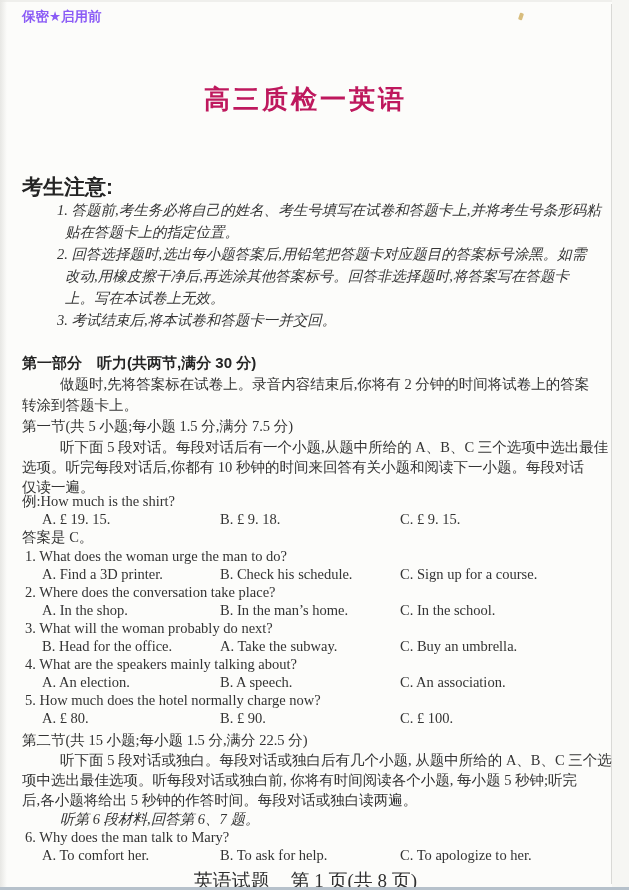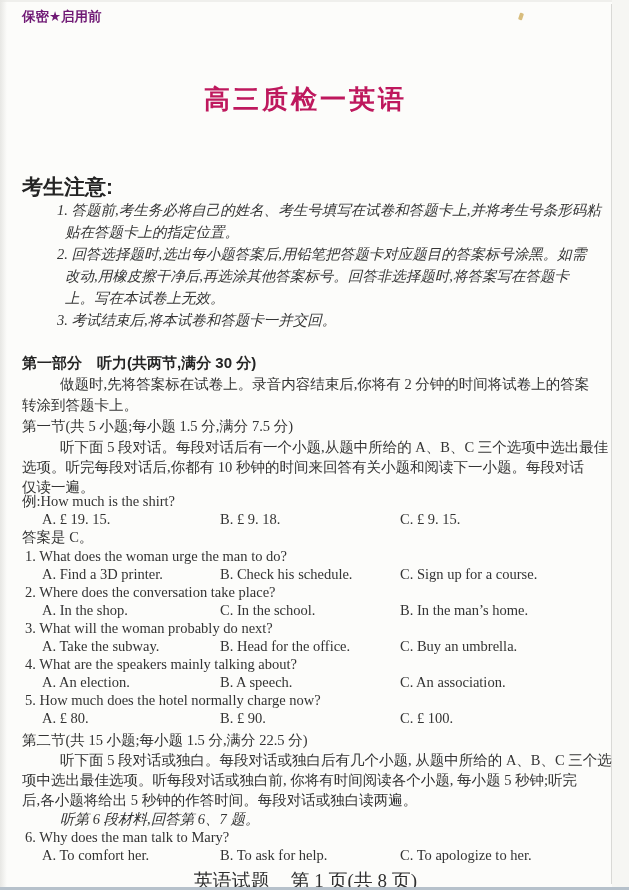--- a/index.html
+++ b/index.html
@@ -16,21 +16,21 @@
     background:linear-gradient(90deg,#e7e7e4,rgba(255,255,255,0));}
   .edge-right-area{position:absolute;top:0;bottom:9px;left:612px;right:0;background:#f6f6f3;}
   .edge-right-line{position:absolute;top:4px;bottom:12px;left:611px;width:1px;background:#d9d9d6;}
   .bottom-rule{position:absolute;left:0;right:0;top:887px;height:3px;background:#b6c1cb;}
   .bottom-white{position:absolute;left:0;right:0;top:890px;bottom:0;background:#ffffff;}
   .ink-mark{position:absolute;left:519px;top:13px;width:4px;height:7px;background:#c9a347;
     opacity:.7;transform:rotate(18deg);border-radius:1px;}
 
   .security{position:absolute;left:22px;top:8px;
     font-family:"Liberation Sans","DejaVu Sans",sans-serif;font-weight:bold;
-    font-size:13.5px;color:#701a75;}
+    font-size:13.5px;color:#8b5cf6;}
   .title{position:absolute;left:0;right:18px;top:82px;text-align:center;
     font-family:"Liberation Sans","DejaVu Sans",sans-serif;font-weight:bold;
     font-size:26px;letter-spacing:3px;color:#be185d;}
 
   .notice{position:absolute;left:22px;top:175px;right:14px;}
   .notice-heading{font-family:"Liberation Sans","DejaVu Sans",sans-serif;
     font-weight:bold;font-size:21px;height:24px;line-height:24px;color:#242424;}
   .n-line{font-style:italic;height:22px;line-height:22px;color:#353535;}
   .ln-num{margin-left:35px;}
   .ln-cont{margin-left:43px;}
@@ -98,28 +98,28 @@
     <div class="qline">1. What does the woman urge the man to do?</div>
     <div class="opts">
       <span>A. Find a 3D printer.</span>
       <span>B. Check his schedule.</span>
       <span>C. Sign up for a course.</span>
     </div>
 
     <div class="qline">2. Where does the conversation take place?</div>
     <div class="opts">
       <span>A. In the shop.</span>
+      <span>B. In the man’s home.</span>
       <span>C. In the school.</span>
-      <span>B. In the man’s home.</span>
     </div>
 
     <div class="qline">3. What will the woman probably do next?</div>
     <div class="opts">
+      <span>B. Head for the office.</span>
       <span>A. Take the subway.</span>
-      <span>B. Head for the office.</span>
       <span>C. Buy an umbrella.</span>
     </div>
 
     <div class="qline">4. What are the speakers mainly talking about?</div>
     <div class="opts">
       <span>A. An election.</span>
       <span>B. A speech.</span>
       <span>C. An association.</span>
     </div>
 

